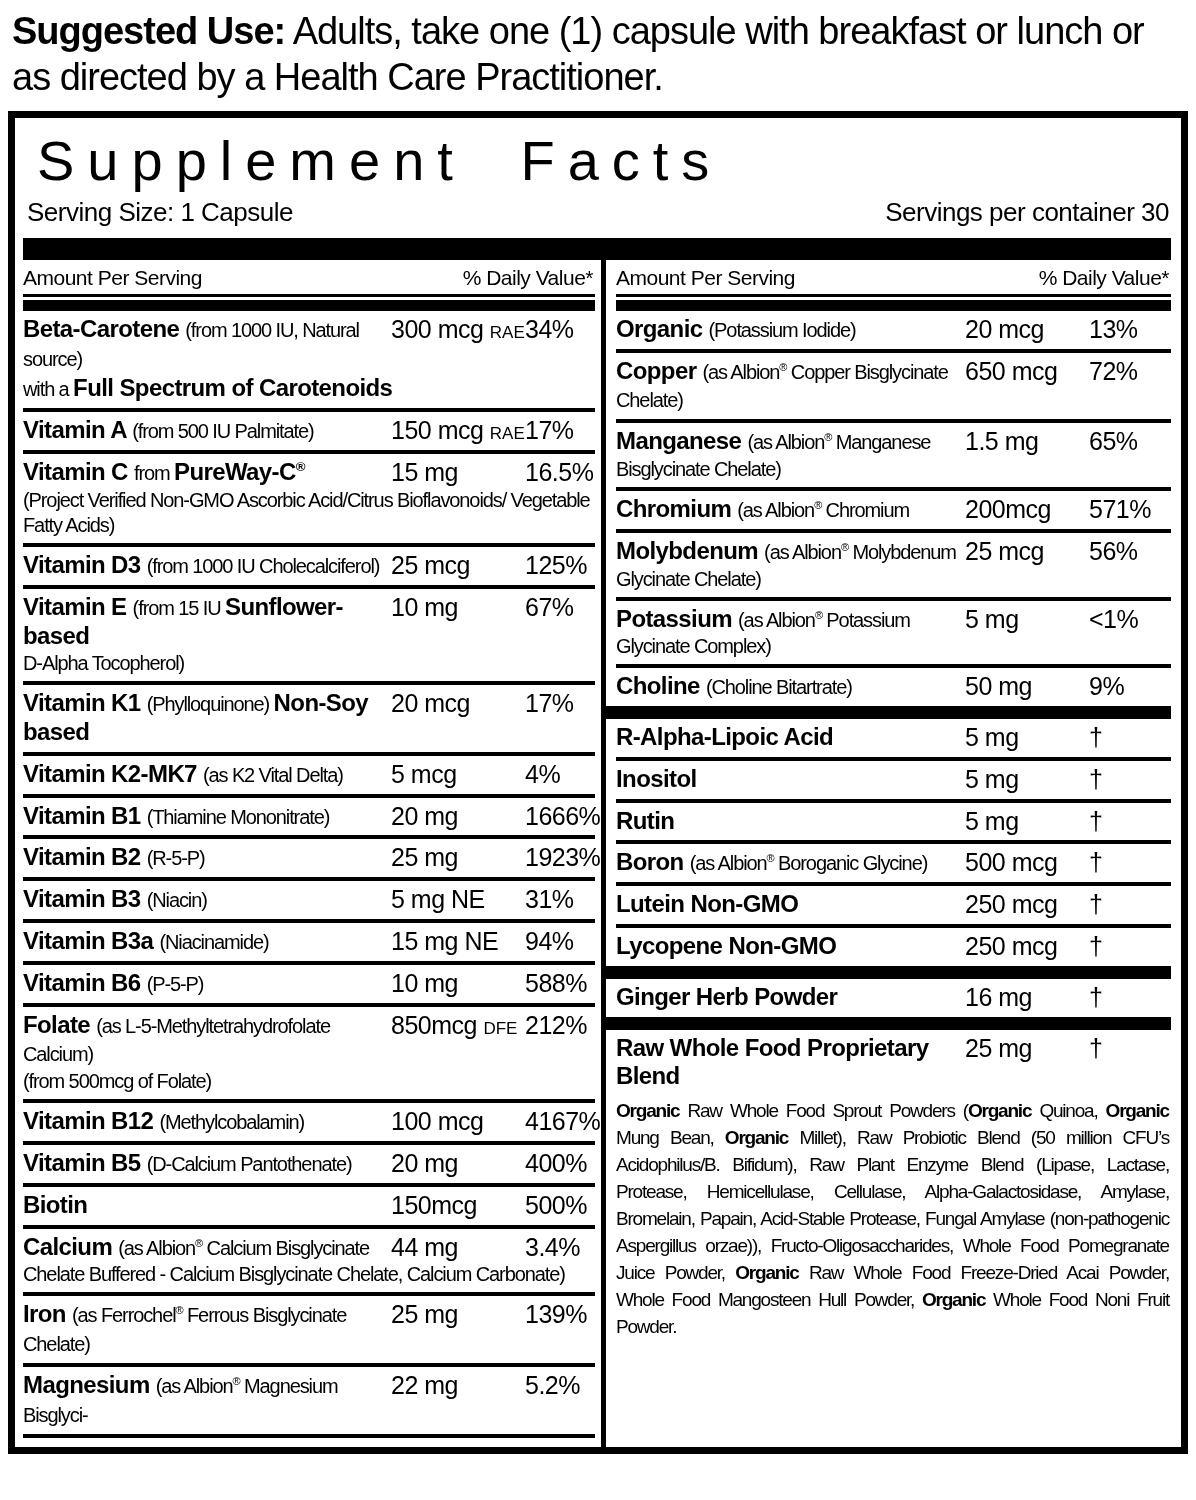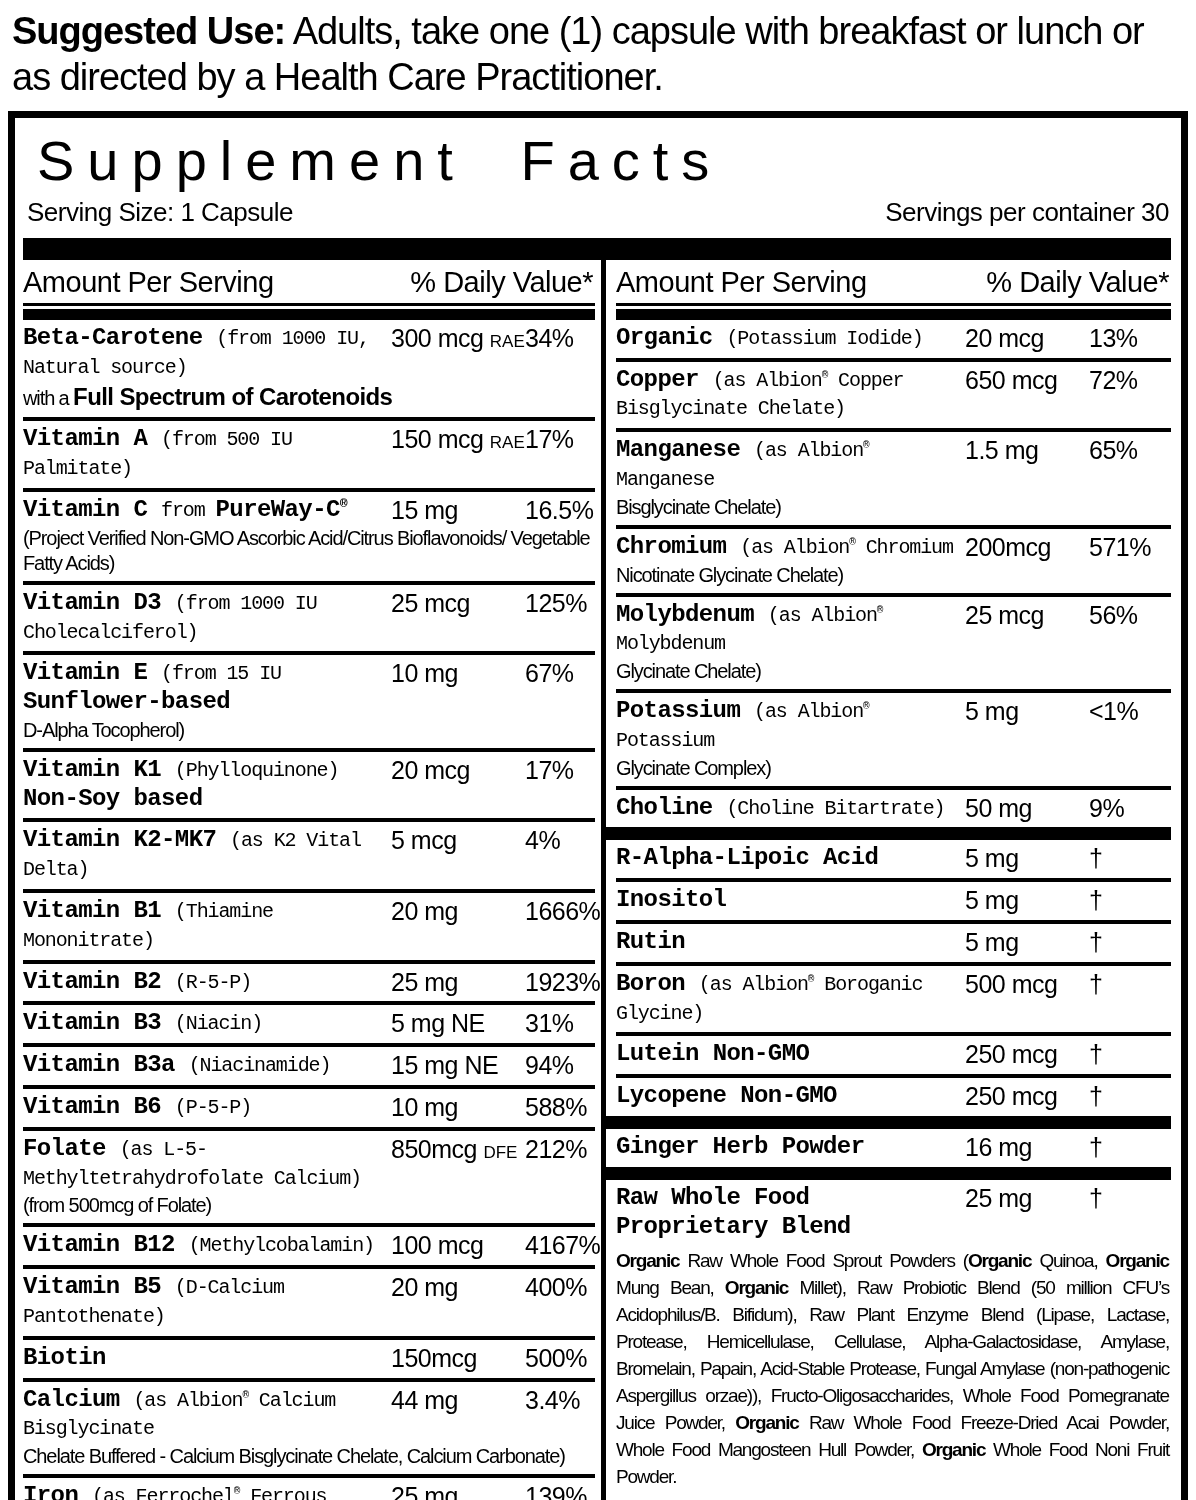--- a/index.html
+++ b/index.html
@@ -24,33 +24,33 @@
     font-size:26px; letter-spacing:-0.5px; margin:4px 2px 10px 4px; }
 
   .fullbar { height:22px; background:#000; }
 
   
   .cols { display:flex; align-items:stretch; }
   .col-l { flex:none; width:578px; padding-right:6px; }
   .col-r { flex:1; min-width:0; border-left:5px solid #000; padding-left:10px; }
 
   .chead { display:flex; justify-content:space-between; align-items:flex-end;
-    font-size:29px; letter-spacing:-0.5px; padding:6px 2px 4px 0;
+    font-size:21px; letter-spacing:-0.5px; padding:6px 2px 4px 0;
     border-bottom:3px solid #000; }
   .hbar { height:11px; background:#000; margin-top:3px; }
 
   .rows > .row { border-top:4px solid #000; padding:4px 0 5px; }
   .rows > .row:first-child { border-top:none; }
   .rows > .secbar + .row { border-top:none; }
   .secbar { height:13px; background:#000; }
   .col-r .secbar { margin-left:-10px; }
 
   .r1 { display:flex; align-items:flex-start; }
   .nm { flex:1; min-width:0; padding-right:2px; font-size:24px; line-height:1.2;
-    letter-spacing:-0.6px;font-family:Liberation Mono, monospace; }
+    letter-spacing:-0.6px; }
   .nm span:not(.b) { font-size:20px; letter-spacing:-1.1px; }
   .amt { flex:none; font-size:25px; letter-spacing:-0.5px; line-height:1.15; }
   .col-l .amt { width:134px; }
   .col-r .amt { width:118px; }
   .dv  { flex:none; font-size:25px; letter-spacing:-0.5px; line-height:1.15; }
   .col-l .dv { width:70px; }
   .col-r .dv { width:88px; padding-left:6px; }
   .sub { font-size:17px; letter-spacing:0; }
   .r2 { font-size:20px; letter-spacing:-1.1px; line-height:1.25; margin-top:1px; }
   .r2 .b { font-size:24px; letter-spacing:-0.6px; }
@@ -256,21 +256,20 @@
               <span class="dv">65%</span>
             </div>
             <div class="r2"><span>Bisglycinate Chelate)</span></div>
           </div>
           <div class="row">
             <div class="r1">
               <span class="nm"><span class="b">Chromium </span><span>(as Albion<sup class="reg">®</sup> Chromium</span></span>
               <span class="amt">200mcg</span>
               <span class="dv">571%</span>
             </div>
-            <div class="r2"><span>Nicotinate Glycinate Chelate)</span></div>
           </div>
           <div class="row">
             <div class="r1">
               <span class="nm"><span class="b">Molybdenum </span><span>(as Albion<sup class="reg">®</sup> Molybdenum</span></span>
               <span class="amt">25 mcg</span>
               <span class="dv">56%</span>
             </div>
             <div class="r2"><span>Glycinate Chelate)</span></div>
           </div>
           <div class="row">

